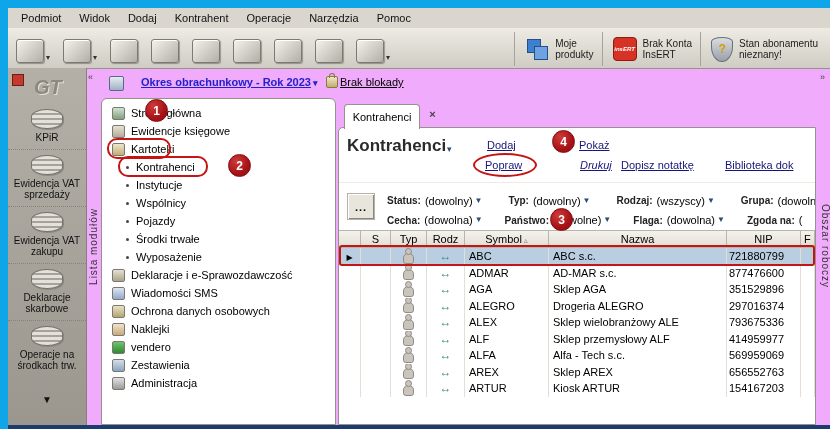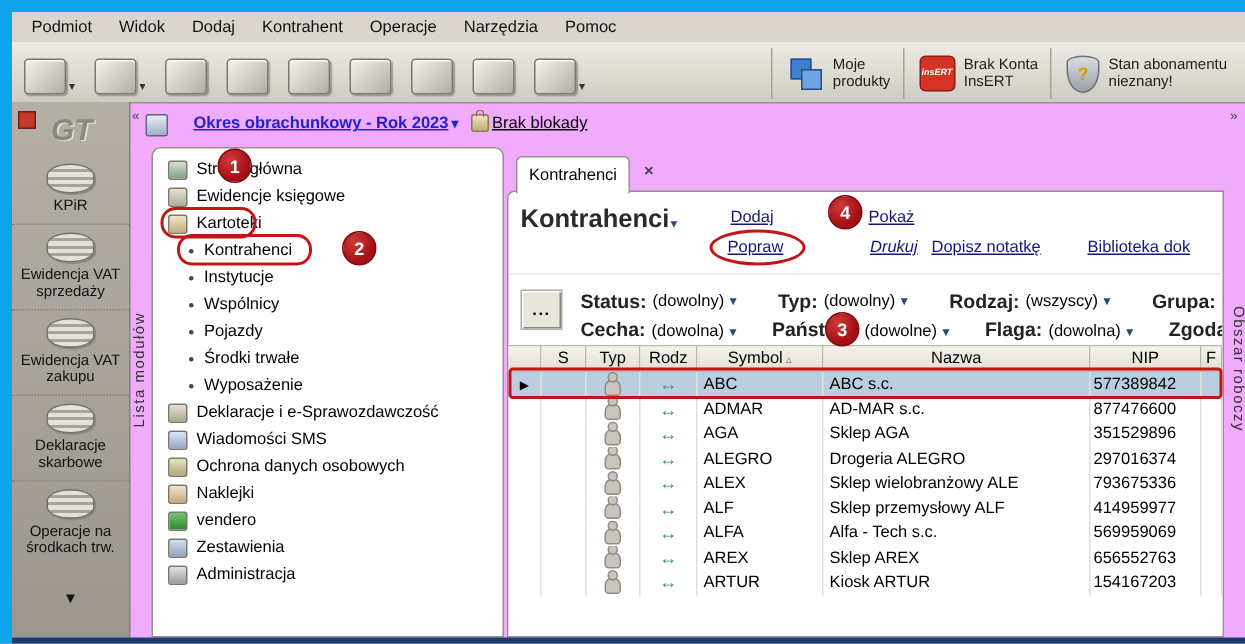--- a/index.html
+++ b/index.html
@@ -46,21 +46,21 @@
   .leftstrip .chev{position:absolute;top:4px;left:2px;font-size:9px;color:#444;}
   .leftstrip .chev::before{content:"«";}
 
   
   .rightstrip{position:absolute;left:808px;top:60px;width:18px;bottom:8px;display:flex;align-items:center;justify-content:center;}
   .rightstrip .vtext{writing-mode:vertical-rl;font-size:10px;color:#333;letter-spacing:1px;}
   .rightstrip .chev{position:absolute;top:4px;left:4px;font-size:9px;color:#444;}
   .rightstrip .chev::before{content:"»";}
 
   
-  .periodbar{position:absolute;left:81px;top:60px;width:715px;height:30px;}
+  .periodbar{position:absolute;left:93px;top:60px;width:715px;height:30px;}
   .calendar-ic{position:absolute;left:8px;top:8px;width:13px;height:13px;background:linear-gradient(#e8ecf2,#9fb0c6);border:1px solid #5a6a85;border-radius:2px;}
   .lock-ic{position:absolute;left:225px;top:8px;width:10px;height:10px;background:linear-gradient(#efe8c8,#c0ae6f);border:1px solid #8a7a40;border-radius:2px;}
   .lock-ic::before{content:"";position:absolute;left:2px;top:-4px;width:4px;height:4px;border:1px solid #8a7a40;border-bottom:none;border-radius:4px 4px 0 0;}
   .period-link{position:absolute;left:40px;top:8px;font-size:11px;font-weight:bold;color:#2222cc;text-decoration:underline;white-space:nowrap;cursor:pointer;}
   .period-caret{position:relative;top:0;color:#2222cc;font-size:9px;text-decoration:none;display:inline-block;margin-left:2px;}
   .period-caret::before{content:"▾";}
   .lock-link{position:absolute;left:239px;top:8px;font-size:11px;color:#000;text-decoration:underline;white-space:nowrap;cursor:pointer;}
 
   
   .treepanel{position:absolute;left:93px;top:90px;width:235px;bottom:8px;background:#fff;border:1px solid #96928a;border-radius:6px 6px 0 0;padding-top:5px;box-sizing:border-box;}
@@ -101,21 +101,21 @@
   .lnk-library{left:386px;top:31px;}
 
   
   .filterbar{position:absolute;left:0;top:54px;right:0;height:48px;border-top:1px solid #eceae3;}
   .dots-btn{position:absolute;left:8px;top:10px;width:26px;height:25px;background:#e8e5dd;box-shadow:inset 1px 1px 0 #fff,inset -1px -1px 0 #8a867e;border:1px solid #b5b1a8;font-size:11px;font-weight:bold;letter-spacing:1px;display:flex;align-items:center;justify-content:center;cursor:pointer;}
   .filter-rows{position:absolute;left:48px;top:8px;right:0;overflow:hidden;}
   .filter-row{display:flex;align-items:center;height:19px;white-space:nowrap;}
   .filter-row.r1 .f-item{margin-right:26px;}
   .filter-row.r2 .f-item{margin-right:22px;align-items:flex-end;}
   .f-item{display:flex;align-items:center;flex:none;}
-  .f-label{font-size:13px;font-weight:bold;color:#222;margin-right:4px;}
+  .f-label{font-size:10px;font-weight:bold;color:#222;margin-right:4px;}
   .f-value{display:flex;align-items:center;font-size:11px;color:#000;cursor:pointer;}
   .f-caret{font-size:8px;color:#2c4a78;margin-left:2px;}
   .f-caret::before{content:"▼";}
 
   
   .tablewrap{position:absolute;left:0;top:102px;right:0;bottom:0;background:#fff;}
   .thead{display:flex;height:17px;border-top:1px solid #b9b5ac;}
   .th{box-sizing:border-box;height:17px;background:linear-gradient(#f4f2ec,#e2dfd6);border-right:1px solid #b9b5ac;border-bottom:1px solid #b9b5ac;font-size:11px;color:#000;display:flex;align-items:center;justify-content:center;gap:2px;overflow:hidden;cursor:pointer;}
   .th[data-col="ind"]{width:22px;}
   .th[data-col="s"]{width:30px;}
@@ -555,21 +555,21 @@
             </span>
             <span class="td c-s" data-name="cell-s"></span>
             <span class="td c-typ" data-name="cell-typ">
               <span class="icon-person" data-name="contractor-type-icon"></span>
             </span>
             <span class="td c-rodz" data-name="cell-rodz">
               <span class="icon-arrows" data-name="both-directions-icon"></span>
             </span>
             <span class="td c-symbol" data-name="cell-symbol">ABC</span>
             <span class="td c-nazwa" data-name="cell-nazwa">ABC s.c.</span>
-            <span class="td c-nip" data-name="cell-nip">577389842</span>
+            <span class="td c-nip" data-name="cell-nip">721880799</span>
             <span class="td c-f" data-name="cell-f"></span>
           </div>
 
           <div class="trow" data-name="table-row">
             <span class="td c-ind" data-name="row-indicator-cell"></span>
             <span class="td c-s" data-name="cell-s"></span>
             <span class="td c-typ" data-name="cell-typ">
               <span class="icon-person" data-name="contractor-type-icon"></span>
             </span>
             <span class="td c-rodz" data-name="cell-rodz">

